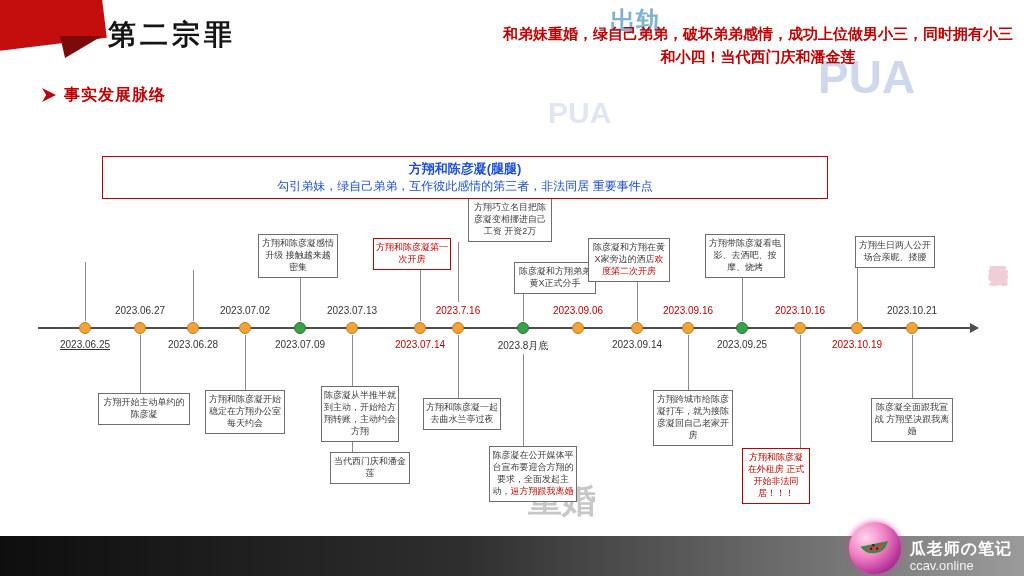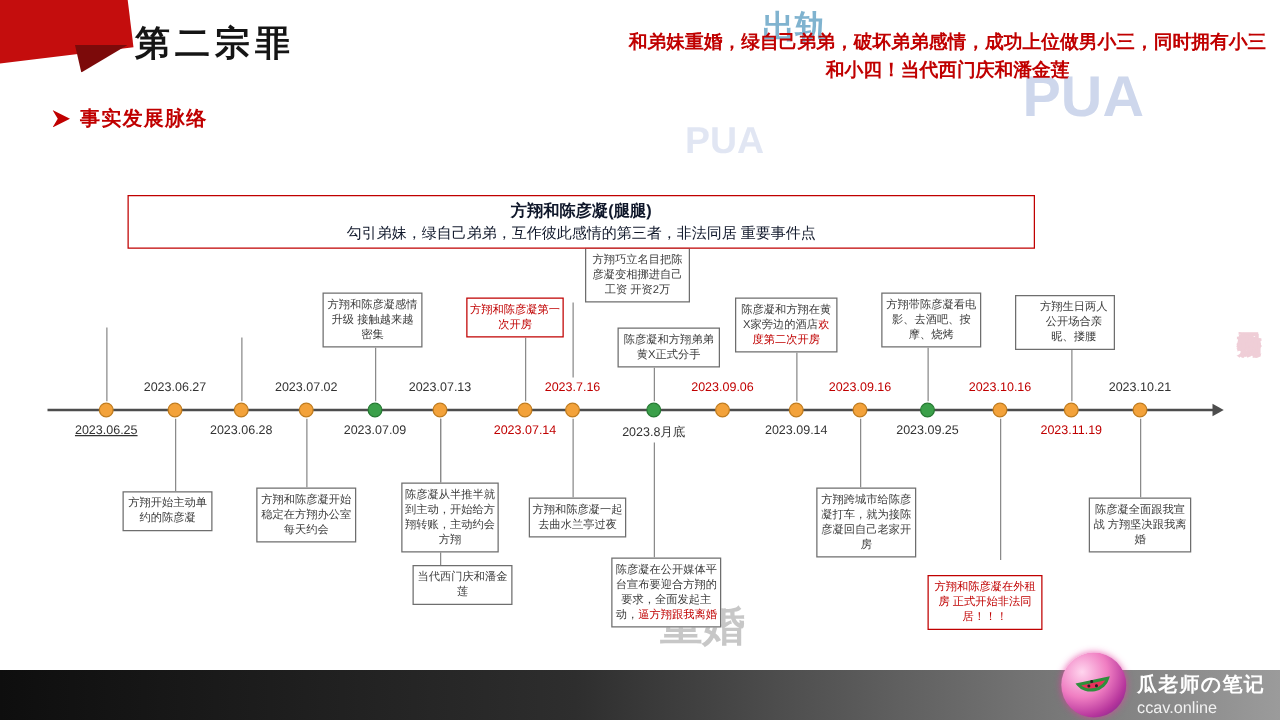--- a/index.html
+++ b/index.html
@@ -6,21 +6,21 @@
   html,body{background:#d8d8d8}
   body{font-family:"Liberation Sans","DejaVu Sans",sans-serif}
   .slide{position:relative;width:1024px;height:576px;background:#ffffff;overflow:hidden}
   .wm{position:absolute;font-weight:bold;pointer-events:none;white-space:nowrap;z-index:0}
   .ribbon{position:absolute;left:-28px;top:-8px;width:132px;height:54px;background:#c40d0d;transform:rotate(-7deg);z-index:2}
   .ribbon2{position:absolute;left:60px;top:36px;width:42px;height:22px;background:#7c0a0a;clip-path:polygon(0 0,100% 0,12% 100%);z-index:2}
   .title{position:absolute;left:108px;top:16px;font-size:28px;font-weight:800;letter-spacing:4px;color:#151515;z-index:3}
   .headline{position:absolute;right:4px;top:22px;width:524px;font-size:15px;font-weight:700;color:#c00000;text-align:center;line-height:1.55;z-index:3}
   .section-arrow{position:absolute;left:42px;top:88px;width:14px;height:14px;background:#c00000;clip-path:polygon(0 0,100% 50%,0 100%,30% 50%);z-index:3}
   .section{position:absolute;left:64px;top:85px;font-size:16px;font-weight:700;color:#c00000;letter-spacing:1px;z-index:3}
-  .summary{position:absolute;left:102px;top:156px;width:726px;border:1px solid #c00000;background:rgba(255,255,255,.85);padding:3px 6px;text-align:center;color:#0f172a;z-index:3}
+  .summary{position:absolute;left:102px;top:156px;width:726px;border:1px solid #c00000;background:rgba(255,255,255,.85);padding:3px 6px;text-align:center;color:#1d4ed8;z-index:3}
   .summary .t{font-size:13px;font-weight:700;line-height:1.4}
   .summary .s{font-size:12px;line-height:1.4}
   .timeline{position:absolute;left:0;top:0;width:1024px;height:576px;z-index:2}
   .axis{position:absolute;height:2px;background:#4d4d4d}
   .axis-arrow{position:absolute;width:0;height:0;border-top:5px solid transparent;border-bottom:5px solid transparent;border-left:9px solid #4d4d4d}
   .dot{position:absolute;width:12px;height:12px;border-radius:50%;z-index:3}
   .dot.orange{background:#f3a23a;border:1px solid #c07c1f}
   .dot.green{background:#3ba04a;border:1px solid #267a33}
   .date{position:absolute;width:76px;text-align:center;font-size:10px;color:#333;z-index:3}
   .date.red{color:#c00000}
@@ -63,21 +63,21 @@
   </div>
 
   <div class="timeline" id="timeline">
       <div class="axis" style="left: 38px; top: 327px; width: 934px;"></div>
       <div class="axis-arrow" style="left: 970px; top: 323px;"></div>
       <div class="dot orange" style="left: 79px; top: 322px;"></div>
       <div class="date" style="left: 47px; top: 339px; text-decoration: underline;">2023.06.25</div>
       <div class="conn" style="left: 85px; top: 262px; height: 59px;"></div>
       <div class="dot orange" style="left: 134px; top: 322px;"></div>
       <div class="date" style="left: 102px; top: 305px;">2023.06.27</div>
-      <div class="ebox" style="left: 98px; top: 393px; width: 72px;"><span>方翔开始主动单约的陈彦凝</span></div>
+      <div class="ebox" style="left: 98px; top: 393px; width: 92px;"><span>方翔开始主动单约的陈彦凝</span></div>
       <div class="conn" style="left: 140px; top: 335px; height: 58px;"></div>
       <div class="dot orange" style="left: 187px; top: 322px;"></div>
       <div class="date" style="left: 155px; top: 339px;">2023.06.28</div>
       <div class="conn" style="left: 193px; top: 270px; height: 51px;"></div>
       <div class="dot orange" style="left: 239px; top: 322px;"></div>
       <div class="date" style="left: 207px; top: 305px;">2023.07.02</div>
       <div class="ebox" style="left: 205px; top: 390px; width: 80px;"><span>方翔和陈彦凝开始稳定在方翔办公室每天约会</span></div>
       <div class="conn" style="left: 245px; top: 335px; height: 55px;"></div>
       <div class="dot green" style="left: 294px; top: 322px;"></div>
       <div class="date" style="left: 262px; top: 339px;">2023.07.09</div>
@@ -94,45 +94,45 @@
       <div class="ebox redbox" style="left: 373px; top: 238px; width: 78px;"><span>方翔和陈彦凝第一次开房</span></div>
       <div class="conn" style="left: 420px; top: 270px; height: 51px;"></div>
       <div class="dot orange" style="left: 452px; top: 322px;"></div>
       <div class="date red" style="left: 420px; top: 305px;">2023.7.16</div>
       <div class="ebox" style="left: 423px; top: 398px; width: 78px;"><span>方翔和陈彦凝一起去曲水兰亭过夜</span></div>
       <div class="conn" style="left: 458px; top: 335px; height: 63px;"></div>
       <div class="ebox" style="left: 468px; top: 198px; width: 84px;"><span>方翔巧立名目把陈彦凝变相挪进自己工资 开资2万</span></div>
       <div class="conn" style="left: 458px; top: 242px; height: 60px;"></div>
       <div class="dot green" style="left: 517px; top: 322px;"></div>
       <div class="date" style="left: 485px; top: 339px;">2023.8月底</div>
-      <div class="ebox" style="left: 494px; top: 262px; width: 82px;"><span>陈彦凝和方翔弟弟黄X正式分手</span></div>
+      <div class="ebox" style="left: 514px; top: 262px; width: 82px;"><span>陈彦凝和方翔弟弟黄X正式分手</span></div>
       <div class="conn" style="left: 523px; top: 294px; height: 27px;"></div>
       <div class="ebox" style="left: 489px; top: 446px; width: 88px;"><span>陈彦凝在公开媒体平台宣布要迎合方翔的要求，全面发起主动，</span><span class="rt">逼方翔跟我离婚</span></div>
       <div class="conn" style="left: 523px; top: 354px; height: 92px;"></div>
       <div class="dot orange" style="left: 572px; top: 322px;"></div>
       <div class="date red" style="left: 540px; top: 305px;">2023.09.06</div>
       <div class="dot orange" style="left: 631px; top: 322px;"></div>
       <div class="date" style="left: 599px; top: 339px;">2023.09.14</div>
       <div class="ebox" style="left: 588px; top: 238px; width: 82px;"><span>陈彦凝和方翔在黄X家旁边的酒店</span><span class="rt">欢度第二次开房</span></div>
       <div class="conn" style="left: 637px; top: 282px; height: 39px;"></div>
       <div class="dot orange" style="left: 682px; top: 322px;"></div>
       <div class="date red" style="left: 650px; top: 305px;">2023.09.16</div>
       <div class="ebox" style="left: 653px; top: 390px; width: 80px;"><span>方翔跨城市给陈彦凝打车，就为接陈彦凝回自己老家开房</span></div>
       <div class="conn" style="left: 688px; top: 335px; height: 55px;"></div>
       <div class="dot green" style="left: 736px; top: 322px;"></div>
       <div class="date" style="left: 704px; top: 339px;">2023.09.25</div>
       <div class="ebox" style="left: 705px; top: 234px; width: 80px;"><span>方翔带陈彦凝看电影、去酒吧、按摩、烧烤</span></div>
       <div class="conn" style="left: 742px; top: 278px; height: 43px;"></div>
       <div class="dot orange" style="left: 794px; top: 322px;"></div>
       <div class="date red" style="left: 762px; top: 305px;">2023.10.16</div>
-      <div class="ebox redbox" style="left: 742px; top: 448px; width: 92px; margin-top: 12px;"><span>方翔和陈彦凝在外租房 正式开始非法同居！！！</span></div>
+      <div class="ebox redbox" style="left: 742px; top: 448px; width: 68px;"><span>方翔和陈彦凝在外租房 正式开始非法同居！！！</span></div>
       <div class="conn" style="left: 800px; top: 335px; height: 113px;"></div>
       <div class="dot orange" style="left: 851px; top: 322px;"></div>
-      <div class="date red" style="left: 819px; top: 339px;">2023.11.19</div>
-      <div class="ebox" style="left: 812px; top: 236px; width: 80px; padding-left: 16px;"><span>方翔生日两人公开场合亲昵、搂腰</span></div>
+      <div class="date red" style="left: 819px; top: 339px;">2023.10.19</div>
+      <div class="ebox" style="left: 855px; top: 236px; width: 80px;"><span>方翔生日两人公开场合亲昵、搂腰</span></div>
       <div class="conn" style="left: 857px; top: 268px; height: 53px;"></div>
       <div class="dot orange" style="left: 906px; top: 322px;"></div>
       <div class="date" style="left: 874px; top: 305px;">2023.10.21</div>
       <div class="ebox" style="left: 871px; top: 398px; width: 82px;"><span>陈彦凝全面跟我宣战 方翔坚决跟我离婚</span></div>
       <div class="conn" style="left: 912px; top: 335px; height: 63px;"></div>
     </div>
 
   <div class="footer-bar"></div>
   <div class="brandbox">
     <div class="logo">

